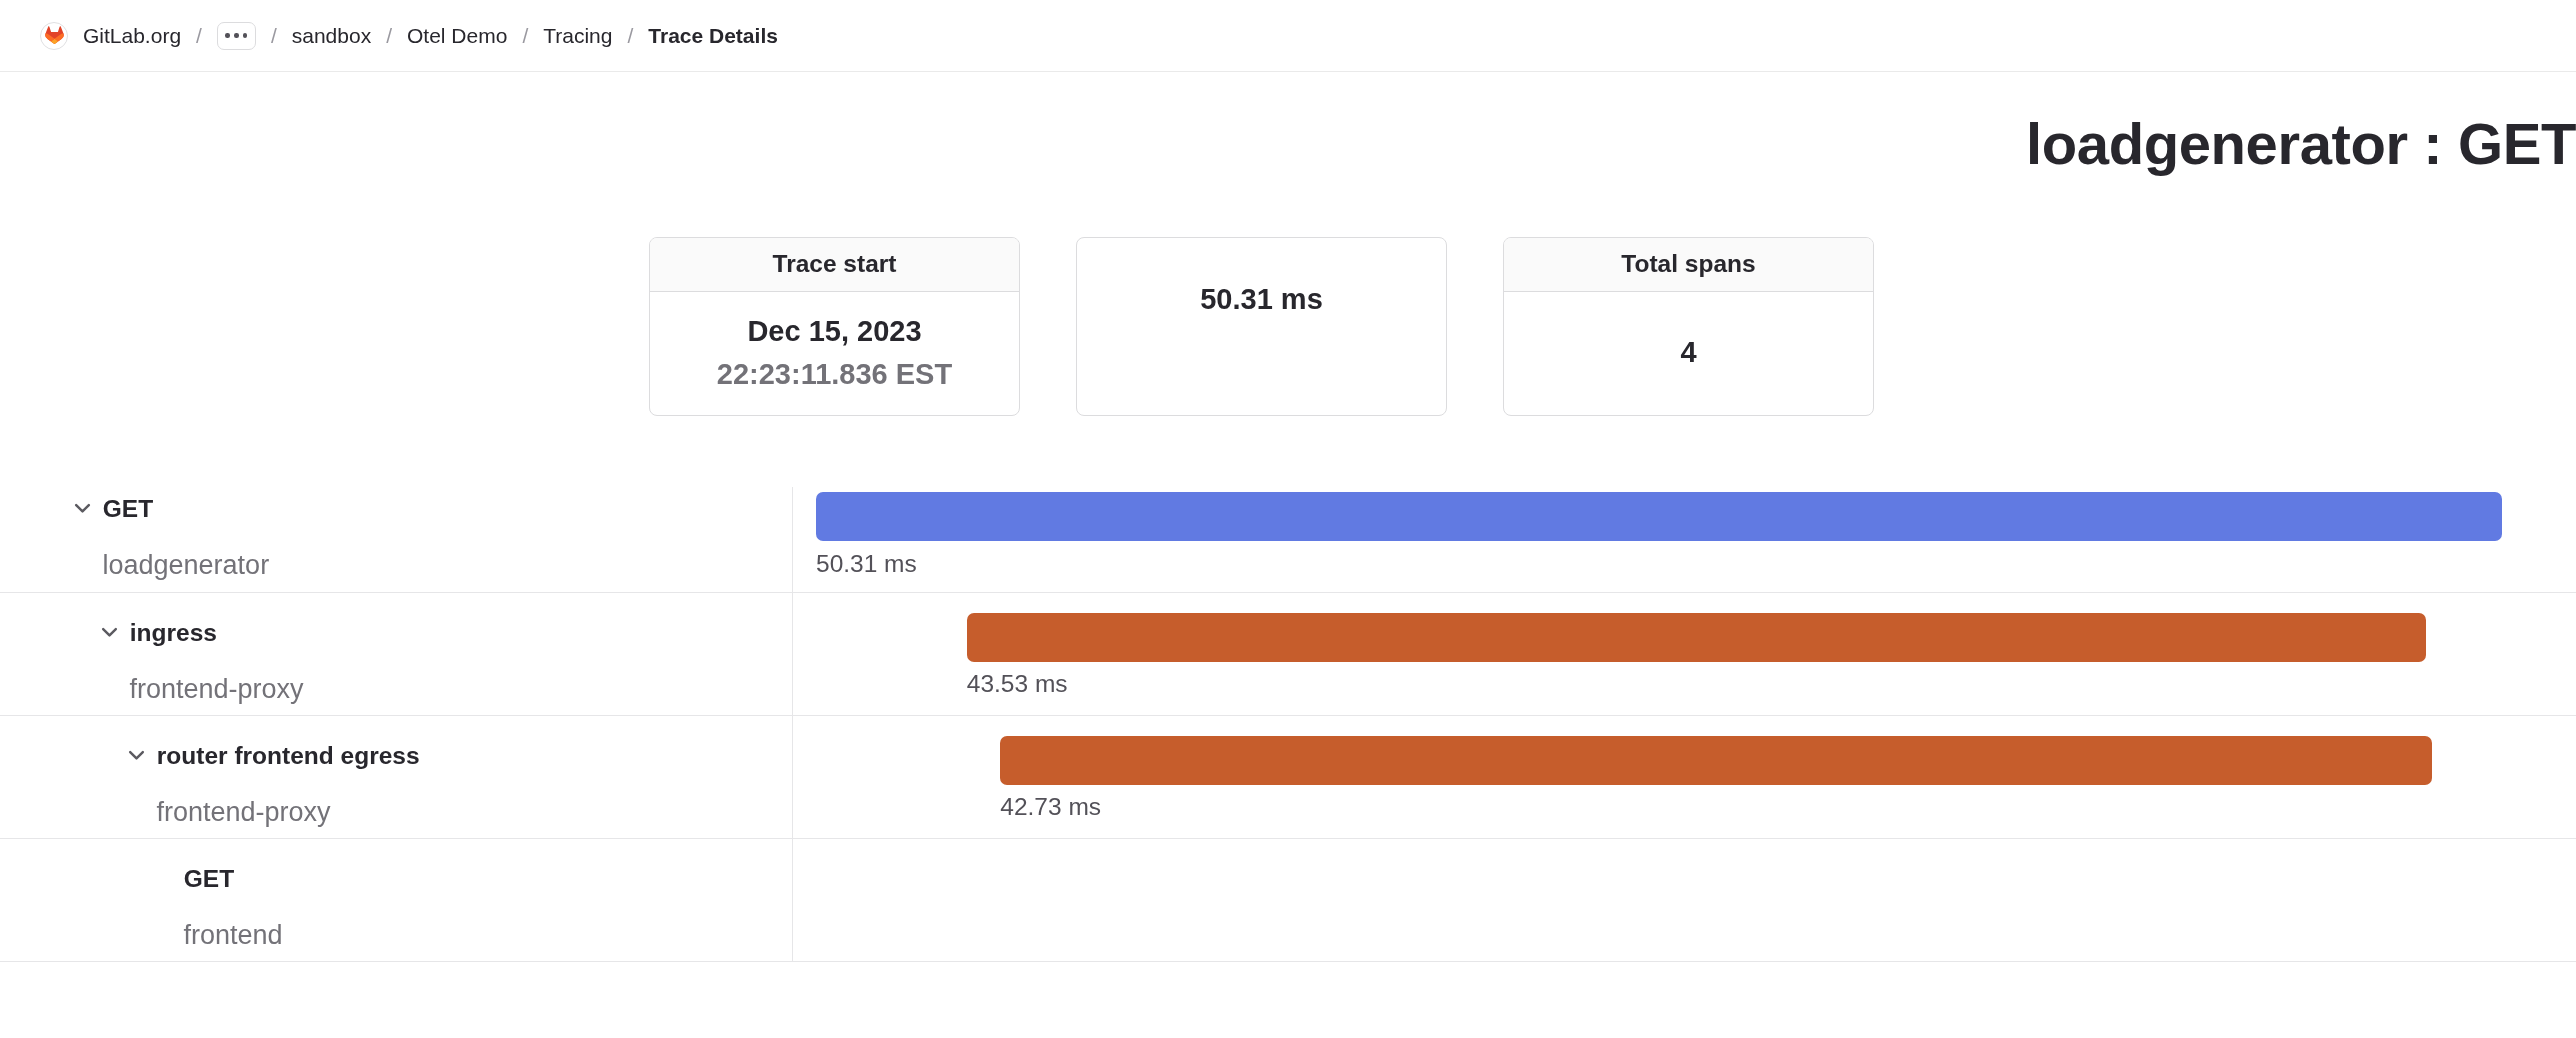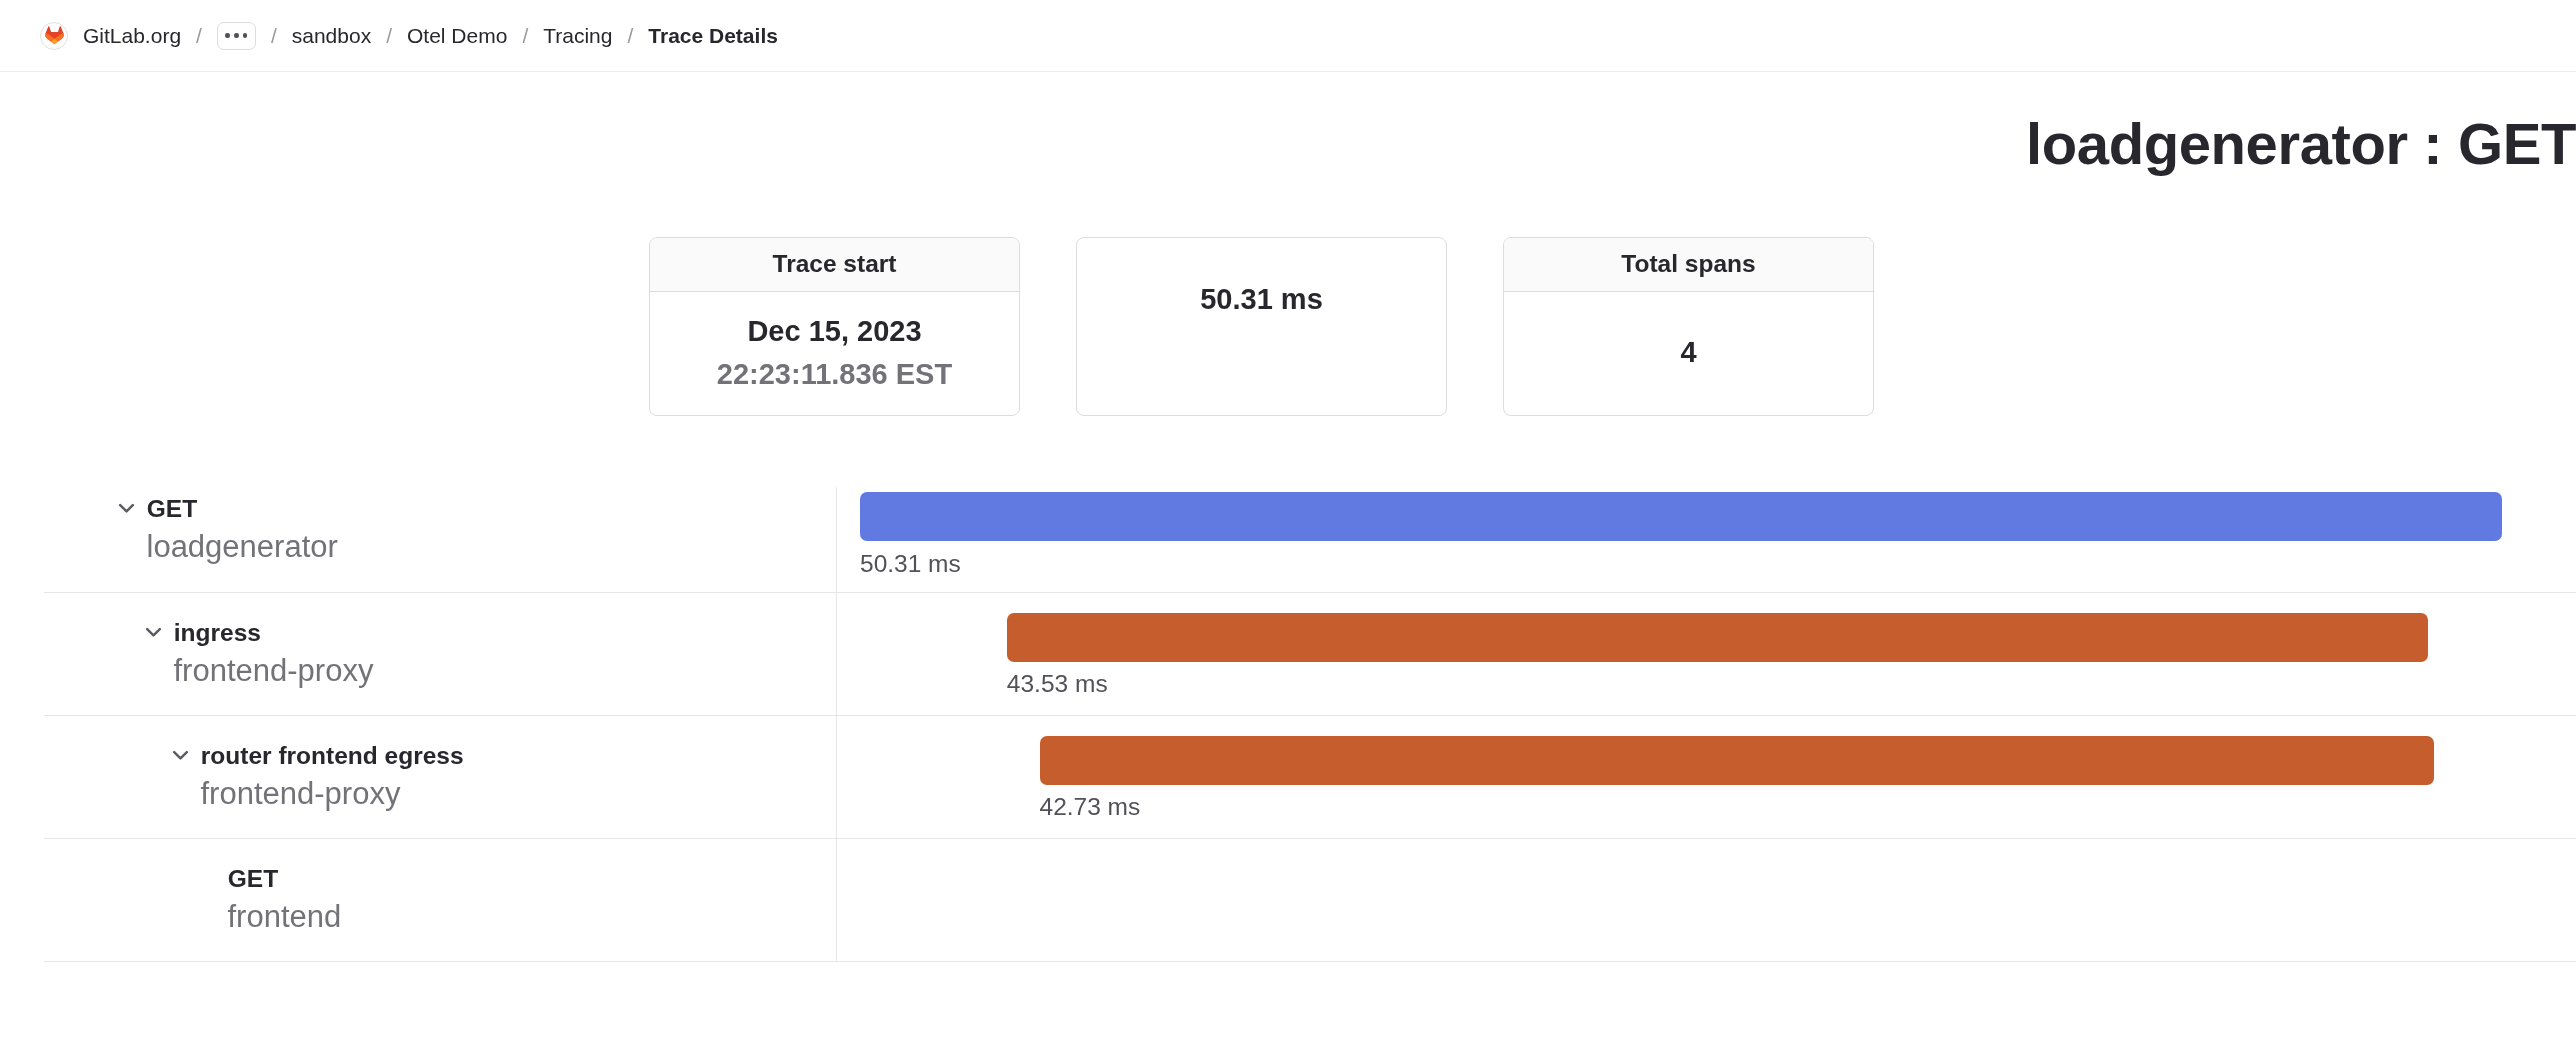--- a/index.html
+++ b/index.html
@@ -55,36 +55,36 @@
   }
   .card-body {
     height: 123px; display: flex; flex-direction: column;
     align-items: center; justify-content: center;
     font-size: 29px; line-height: 1.15;
   }
   .card-value { font-weight: 700; color: #28272d; }
   .card-sub { color: #737278; margin-top: 10.5px; font-weight: 700; }
 
   
-  .waterfall { margin-top: 71px; padding-left: 44px; }
+  .waterfall { margin-top: 71px; }
   .span-row {
     display: grid; grid-template-columns: 793px 1fr;
     height: 123px; border-bottom: 1.8px solid #e6e6e8;
   }
   .span-row:first-child { height: 106px; }
   .cell-left { border-right: 1.8px solid #e6e6e8; padding-top: 23px; }
   .span-row:first-child .cell-left { padding-top: 5.3px; }
   .op-line { display: flex; align-items: center; gap: 8.8px; }
   .chevron-btn {
     width: 23px; height: 23px; padding: 0; border: none; background: transparent;
     cursor: pointer; display: flex; align-items: center; justify-content: center;
     flex: 0 0 auto;
   }
   .op { font-size: 24.5px; font-weight: 700; line-height: 33px; color: #28272d; }
-  .svc { font-size: 31px; color: #737278; margin-top: 7px; padding-left: 31.5px; line-height: 30px; }
+  .svc { font-size: 27px; color: #737278; margin-top: 25px; padding-left: 31.5px; line-height: 30px; }
   .cell-timeline { padding: 20px 74px 0 23px; }
   .span-row:first-child .cell-timeline { padding-top: 5.3px; }
   .bar-track { position: relative; height: 49px; }
   .bar { position: absolute; top: 0; height: 49px; border-radius: 7px; cursor: pointer; }
   .bar-label { font-size: 24.5px; color: #535158; margin-top: 8.8px; }
 </style>
 </head>
 <body>
 
 <header class="topbar">

